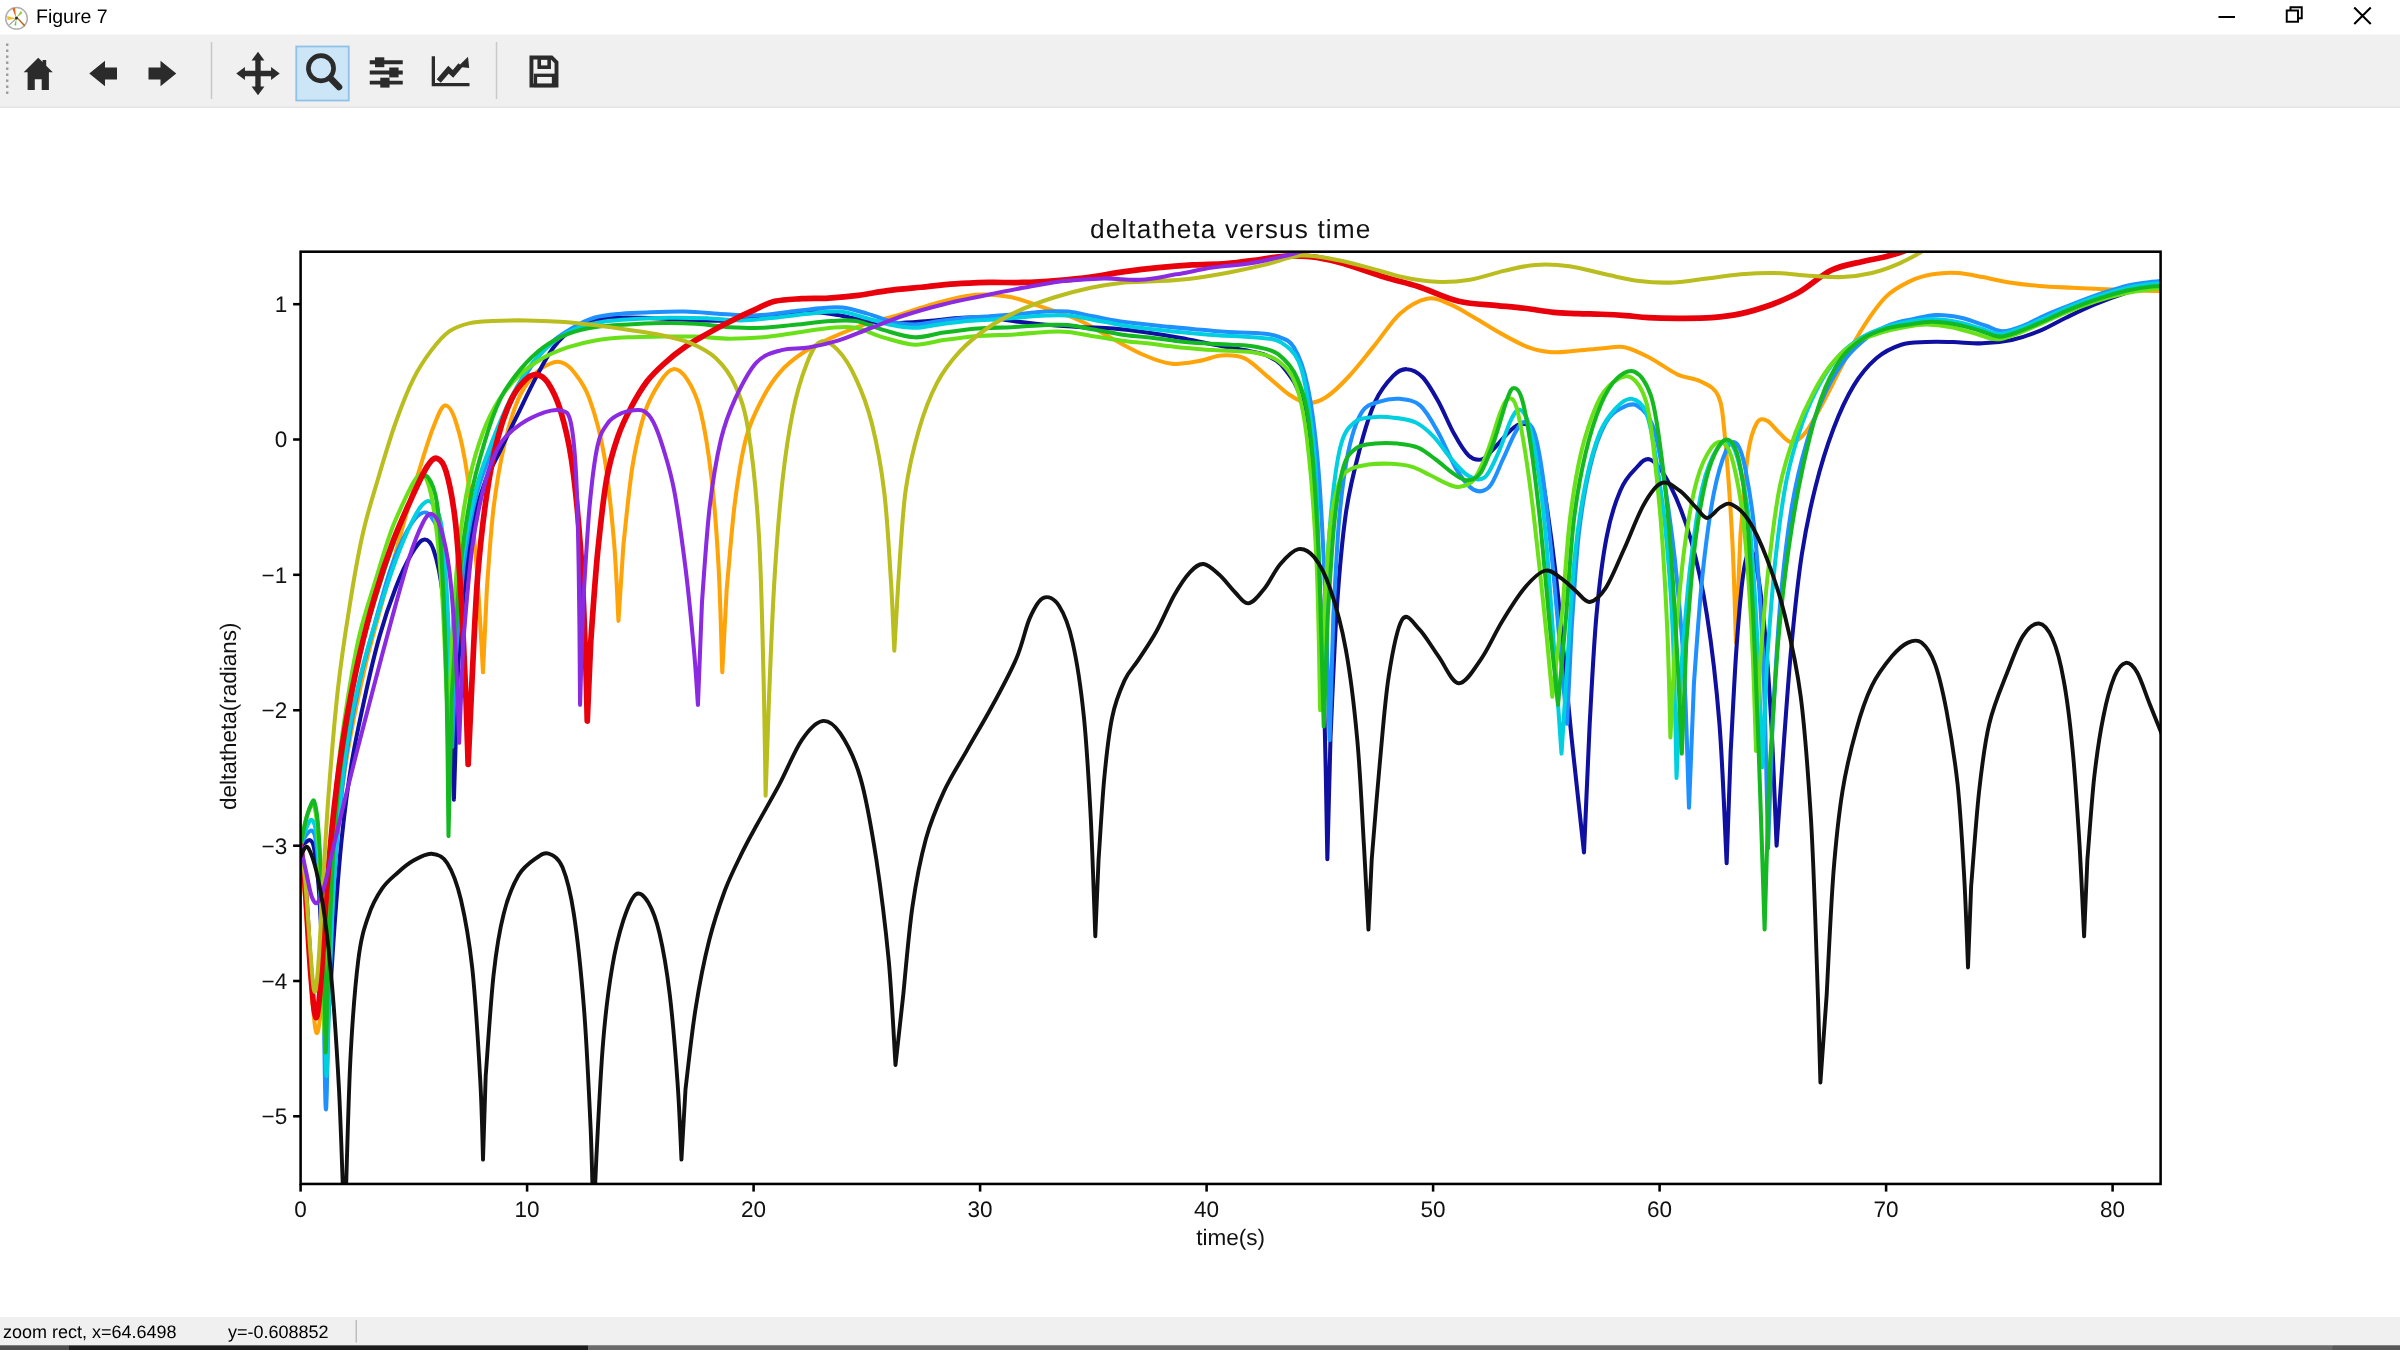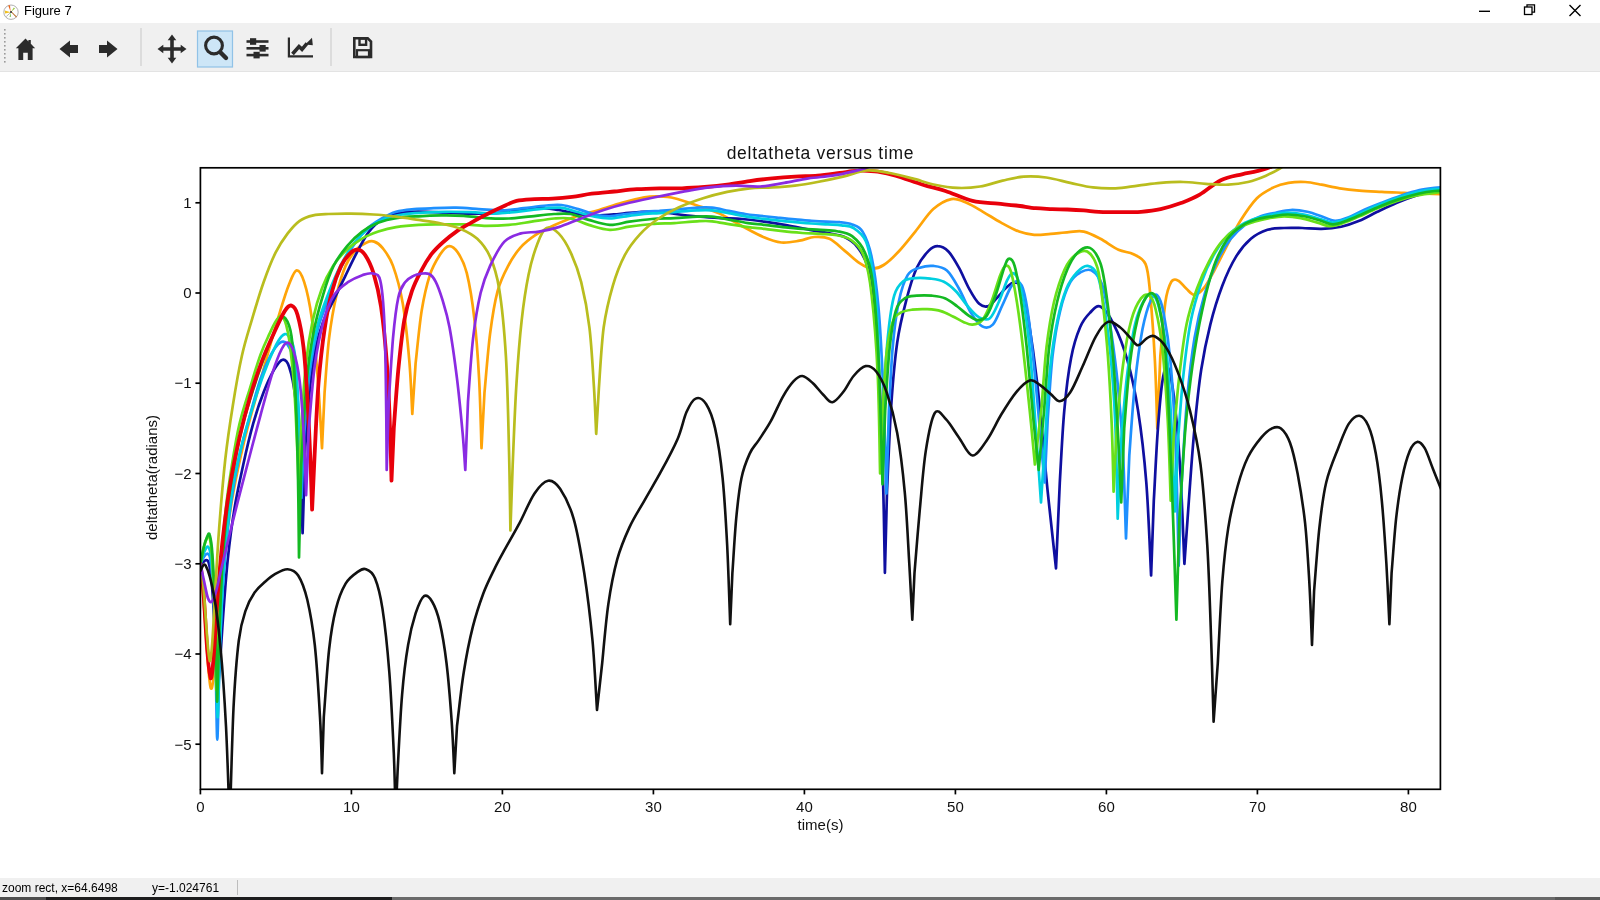--- a/index.html
+++ b/index.html
@@ -142,19 +142,19 @@
 <path d="M200.4 563.8C201.0 561.0 202.6 552.0 203.7 547.5C204.8 543.0 206.2 538.8 207.2 536.7C208.2 534.6 208.9 531.9 209.7 534.9C210.6 537.9 211.6 542.4 212.4 554.7C213.3 567.1 214.3 587.8 215.0 608.9C215.7 629.9 216.3 666.0 216.7 681.1C217.0 696.1 216.8 706.6 217.3 699.1C217.7 691.6 218.4 657.8 219.2 636.0C220.0 614.1 221.0 588.6 222.2 568.3C223.5 548.0 224.9 530.7 226.7 514.1C228.6 497.6 231.0 483.3 233.5 469.0C236.0 454.7 238.7 441.2 241.8 428.4C244.9 415.6 248.8 403.6 252.3 392.3C255.8 381.0 259.6 369.7 262.9 360.7C266.1 351.7 269.1 344.7 271.9 338.1C274.6 331.5 277.2 324.3 279.4 321.0C281.7 317.7 283.4 315.7 285.4 318.3C287.4 320.8 289.8 324.7 291.5 336.3C293.1 347.9 294.2 366.4 295.2 387.8C296.3 409.1 297.1 436.2 297.8 464.5C298.4 492.8 298.8 541.9 299.0 557.4L301.2 464.5C302.1 450.9 304.5 405.1 306.5 383.2C308.5 361.4 310.5 348.4 313.3 333.6C316.0 318.9 319.7 306.1 323.1 294.8C326.4 283.5 329.6 274.0 333.6 265.9C337.6 257.8 342.4 251.8 347.1 246.1C351.9 240.4 356.9 235.5 362.2 231.6C367.5 227.7 373.1 224.9 378.7 222.6C384.4 220.3 389.4 219.1 396.1 218.1C402.7 217.0 411.1 216.7 418.6 216.3C426.2 215.8 433.7 215.5 441.2 215.4C448.7 215.3 456.3 215.4 463.8 215.8C471.3 216.3 478.8 217.6 486.4 218.1C493.9 218.5 501.4 218.8 508.9 218.5C516.5 218.2 524.0 217.0 531.5 216.3C539.0 215.5 547.6 214.4 554.1 214.0C560.6 213.7 564.9 213.1 570.6 214.0C576.4 215.0 582.2 218.1 588.7 219.9C595.2 221.7 603.0 224.6 609.8 224.9C616.5 225.2 622.3 222.7 629.3 221.7C636.4 220.7 644.4 219.6 651.9 219.0C659.4 218.4 667.0 218.5 674.5 218.1C682.0 217.7 690.8 217.0 697.1 216.7C703.3 216.5 706.6 216.2 712.1 216.7C717.6 217.3 724.1 218.8 730.2 219.9C736.2 221.0 742.5 222.2 748.2 223.1C754.0 223.9 759.0 224.2 764.8 224.9C770.6 225.5 776.6 226.4 782.8 227.1C789.1 227.8 796.1 228.5 802.4 228.9C808.7 229.4 814.7 229.4 820.5 229.8C826.2 230.2 831.8 230.1 837.0 231.2C842.3 232.2 847.4 232.6 852.1 236.1C856.7 239.7 861.4 244.1 864.9 252.4C868.4 260.7 870.8 267.0 873.1 285.8C875.5 304.6 877.3 332.1 878.9 365.2C880.4 398.3 881.9 464.5 882.5 484.3L885.2 410.3C885.9 399.8 887.9 363.7 889.7 347.1C891.5 330.6 893.2 319.2 895.7 311.1C898.2 302.9 901.2 301.0 904.7 298.4C908.3 295.9 912.3 296.2 916.8 295.7C921.3 295.3 927.1 295.3 931.8 295.7C936.6 296.2 941.1 296.6 945.4 298.4C949.6 300.2 953.5 303.7 957.4 306.5C961.3 309.4 965.3 313.3 968.7 315.6C972.1 317.8 974.7 320.1 977.7 320.1C980.8 320.1 983.8 319.8 986.8 315.6C989.8 311.4 992.8 303.1 995.8 294.8C998.8 286.5 1002.6 271.9 1004.8 265.9C1007.1 259.9 1007.7 258.7 1009.3 258.7C1011.0 258.7 1012.7 259.5 1014.6 265.9C1016.5 272.4 1018.6 284.0 1020.6 297.5C1022.6 311.0 1024.5 326.8 1026.7 347.1C1028.8 367.5 1031.4 398.9 1033.4 419.4C1035.4 439.8 1037.8 461.5 1038.7 469.9L1044.1 410.3C1045.0 399.8 1047.1 365.2 1049.2 347.1C1051.4 329.1 1054.0 315.0 1057.1 302.0C1060.1 289.1 1063.8 277.8 1067.3 269.5C1070.8 261.3 1074.1 256.0 1077.8 252.4C1081.6 248.8 1086.1 246.1 1089.9 247.9C1093.6 249.7 1097.6 255.4 1100.4 263.2C1103.2 271.0 1104.4 279.9 1106.4 294.8C1108.5 309.7 1110.9 330.3 1112.7 352.6C1114.6 374.8 1116.3 403.4 1117.7 428.4C1119.1 453.3 1120.6 490.0 1121.2 502.4L1124.2 428.4C1125.1 417.8 1127.6 383.2 1129.7 365.2C1131.9 347.1 1134.6 331.4 1137.3 320.1C1140.0 308.8 1143.2 301.9 1145.9 297.5C1148.5 293.2 1151.1 292.2 1153.4 293.9C1155.6 295.6 1157.4 298.3 1159.4 307.4C1161.4 316.6 1163.4 328.8 1165.1 349.0C1166.8 369.1 1168.3 398.6 1169.6 428.4C1171.0 458.2 1172.3 495.8 1173.4 527.6C1174.5 559.5 1175.9 604.4 1176.4 619.7L1179.4 518.6C1180.4 503.6 1183.3 453.9 1185.4 428.4C1187.6 402.8 1189.7 384.8 1192.5 365.2C1195.3 345.6 1198.4 327.6 1202.0 311.1C1205.6 294.5 1209.8 278.0 1214.0 265.9C1218.3 253.9 1222.8 245.6 1227.6 238.8C1232.3 232.1 1237.6 228.6 1242.6 225.3C1247.6 222.0 1252.7 220.5 1257.7 219.0C1262.7 217.5 1267.7 217.0 1272.7 216.3C1277.7 215.5 1282.5 214.5 1287.8 214.5C1293.0 214.5 1298.8 215.2 1304.3 216.3C1309.8 217.3 1316.1 219.4 1320.9 220.8C1325.7 222.2 1328.7 224.4 1332.9 224.4C1337.2 224.4 1341.7 222.5 1346.5 220.8C1351.2 219.1 1356.0 216.9 1361.5 214.5C1367.0 212.1 1373.3 208.9 1379.6 206.4C1385.9 203.8 1392.7 201.2 1399.1 199.1C1405.5 197.0 1412.1 195.1 1418.0 193.7C1423.9 192.4 1429.6 191.5 1434.5 191.0C1439.4 190.5 1445.2 190.6 1447.3 190.6" fill="none" stroke="#14b922" stroke-width="2.7" stroke-linejoin="round" stroke-linecap="round"></path>
 <path d="M200.4 563.8C200.9 568.3 202.3 576.5 203.4 590.8C204.5 605.1 206.0 634.9 207.2 649.5C208.4 664.1 209.5 677.6 210.6 678.4C211.8 679.1 212.8 667.8 213.9 654.0C215.1 640.2 216.2 614.9 217.7 595.3C219.2 575.8 220.8 555.5 223.0 536.7C225.1 517.9 227.7 499.1 230.5 482.5C233.3 466.0 236.3 451.7 239.5 437.4C242.8 423.1 246.3 409.6 250.1 396.8C253.8 384.0 258.1 371.4 262.1 360.7C266.1 350.0 270.4 341.0 274.1 332.7C277.9 324.4 281.8 315.6 284.7 311.1C287.6 306.5 289.3 305.0 291.5 305.6C293.6 306.2 295.5 307.7 297.5 314.7C299.5 321.6 301.8 332.7 303.5 347.1C305.2 361.6 306.4 381.7 307.6 401.3C308.7 420.9 309.8 446.4 310.6 464.5C311.3 482.5 311.8 502.1 312.1 509.6L314.8 450.9C315.4 439.7 316.9 403.6 318.5 383.2C320.2 362.9 322.3 344.4 324.6 329.1C326.8 313.8 329.3 301.7 332.1 291.2C334.8 280.7 338.1 272.2 341.1 265.9C344.1 259.6 347.4 256.0 350.1 253.3C352.9 250.6 355.2 249.4 357.7 249.7C360.2 250.0 362.6 251.2 365.2 255.1C367.8 259.0 370.8 264.6 373.5 273.1C376.1 281.7 378.7 291.2 381.0 306.5C383.3 321.9 385.5 344.9 387.0 365.2C388.5 385.5 389.3 409.1 390.0 428.4C390.8 447.6 391.3 472.0 391.5 480.7L393.8 428.4C394.5 418.6 396.6 387.8 398.3 369.7C400.1 351.7 402.1 333.2 404.3 320.1C406.6 307.0 409.1 299.3 411.9 291.2C414.6 283.1 417.6 277.5 420.9 271.3C424.1 265.2 427.8 259.0 431.4 254.2C435.1 249.4 438.6 246.2 442.7 242.5C446.8 238.7 451.5 234.9 456.3 231.6C461.0 228.3 466.3 225.5 471.3 222.6C476.3 219.7 481.3 217.0 486.4 214.5C491.4 211.9 496.4 209.5 501.4 207.3C506.4 205.0 510.9 202.3 516.5 200.9C522.0 199.6 528.5 199.5 534.5 199.1C540.5 198.8 546.3 199.1 552.6 198.7C558.8 198.3 565.6 197.7 572.1 196.9C578.7 196.1 584.7 194.6 591.7 193.7C598.7 192.8 606.8 192.2 614.3 191.5C621.8 190.7 629.3 189.7 636.9 189.2C644.4 188.7 651.9 188.5 659.4 188.3C667.0 188.2 674.5 188.5 682.0 188.3C689.5 188.1 697.1 187.6 704.6 187.0C712.1 186.4 719.6 185.7 727.2 184.7C734.7 183.7 742.2 182.1 749.7 181.1C757.3 180.0 764.8 179.1 772.3 178.4C779.8 177.6 787.4 177.0 794.9 176.6C802.4 176.1 809.9 176.3 817.5 175.7C825.0 175.1 834.3 173.7 840.0 173.0C845.8 172.2 848.3 171.6 852.1 171.2C855.8 170.8 858.3 170.5 862.6 170.6C866.9 170.7 872.1 170.8 877.7 171.6C883.2 172.5 888.2 173.5 895.7 175.7C903.2 177.9 914.5 182.1 922.8 184.7C931.1 187.3 937.1 188.3 945.4 191.0C953.7 193.7 963.7 198.8 972.5 200.9C981.3 203.1 990.8 202.9 998.1 203.7C1005.3 204.4 1009.8 204.7 1016.1 205.5C1022.4 206.2 1029.7 207.6 1035.7 208.2C1041.7 208.8 1047.0 208.8 1052.2 209.1C1057.5 209.3 1062.0 209.3 1067.3 209.5C1072.6 209.7 1078.6 210.0 1083.8 210.4C1089.1 210.8 1093.1 211.5 1098.9 211.8C1104.7 212.1 1111.4 212.2 1118.5 212.2C1125.5 212.2 1134.0 212.3 1141.0 211.8C1148.1 211.2 1153.8 210.6 1160.6 209.1C1167.4 207.6 1175.1 205.2 1181.7 202.8C1188.2 200.3 1193.2 198.4 1199.7 194.6C1206.3 190.9 1213.8 183.6 1220.8 180.2C1227.8 176.8 1235.9 175.8 1241.9 174.3C1247.9 172.8 1251.9 172.5 1256.9 171.2C1261.9 169.8 1267.5 168.6 1272.0 166.2C1276.5 163.8 1282.0 158.3 1284.0 156.7" fill="none" stroke="#e8000b" stroke-width="3.8" stroke-linejoin="round" stroke-linecap="round"></path>
 <path d="M200.4 563.8C200.9 567.5 202.3 574.0 203.4 586.3C204.5 598.6 206.1 625.3 207.2 637.8C208.2 650.2 208.9 660.8 209.7 661.2C210.6 661.7 211.5 652.9 212.4 640.5C213.4 628.0 214.3 605.1 215.5 586.3C216.6 567.5 217.6 548.7 219.2 527.6C220.8 506.6 223.0 480.3 225.2 460.0C227.5 439.7 230.0 423.1 232.8 405.8C235.5 388.5 238.5 370.8 241.8 356.2C245.0 341.6 248.7 330.6 252.3 318.3C256.0 305.9 259.7 293.2 263.6 282.2C267.5 271.2 271.6 260.5 275.7 252.4C279.7 244.3 283.7 238.7 287.7 233.4C291.7 228.2 295.5 223.8 299.7 220.8C304.0 217.8 308.5 216.5 313.3 215.4C318.0 214.3 322.1 214.3 328.3 214.0C334.6 213.7 343.4 213.5 350.9 213.6C358.4 213.7 366.0 214.0 373.5 214.5C381.0 215.0 388.5 215.8 396.1 216.7C403.6 217.6 411.1 218.8 418.6 219.9C426.2 221.0 434.2 222.0 441.2 223.5C448.2 225.0 454.7 226.4 460.8 228.9C466.8 231.5 472.4 234.2 477.3 238.8C482.2 243.5 486.5 248.6 490.1 256.9C493.8 265.2 496.5 271.9 499.1 288.5C501.8 305.0 504.3 329.9 505.9 356.2C507.5 382.5 508.2 417.4 508.9 446.4C509.7 475.5 510.2 516.4 510.4 530.4L512.7 464.5C513.3 450.9 514.9 407.3 516.5 383.2C518.0 359.2 519.7 338.1 521.7 320.1C523.7 302.0 525.9 287.7 528.5 274.9C531.1 262.2 534.5 251.2 537.5 243.4C540.5 235.5 543.0 229.7 546.6 228.0C550.1 226.4 554.6 229.4 558.6 233.4C562.6 237.5 566.9 244.3 570.6 252.4C574.4 260.5 578.0 269.7 581.2 282.2C584.3 294.7 587.3 309.7 589.4 327.3C591.6 344.9 592.8 370.0 594.0 387.8C595.1 405.5 595.8 426.1 596.2 433.8L598.9 387.8C599.7 377.7 601.4 344.3 603.7 327.3C606.1 310.3 609.3 297.8 612.8 285.8C616.3 273.7 620.3 263.7 624.8 255.1C629.3 246.5 634.3 240.4 639.9 234.3C645.4 228.3 651.4 223.5 657.9 219.0C664.4 214.5 671.5 210.7 679.0 207.3C686.5 203.8 695.0 200.8 703.1 198.2C711.1 195.7 719.4 193.6 727.2 191.9C734.9 190.3 742.2 189.1 749.7 188.3C757.3 187.6 764.8 187.9 772.3 187.4C779.8 187.0 787.4 186.5 794.9 185.6C802.4 184.7 809.4 183.5 817.5 182.0C825.5 180.5 834.8 178.5 843.0 176.6C851.3 174.7 859.3 171.0 867.1 170.4C874.9 169.8 882.2 171.6 889.7 173.0C897.2 174.3 904.7 176.4 912.3 178.4C919.8 180.3 927.3 183.1 934.8 184.7C942.4 186.3 949.9 187.6 957.4 187.9C964.9 188.2 972.5 187.7 980.0 186.5C987.5 185.3 995.3 182.3 1002.6 180.6C1009.8 179.0 1016.4 177.1 1023.6 176.6C1030.9 176.1 1038.4 176.4 1046.2 177.5C1054.0 178.5 1062.5 181.2 1070.3 182.9C1078.1 184.5 1085.3 186.5 1092.9 187.4C1100.4 188.3 1107.9 188.6 1115.5 188.3C1123.0 188.0 1130.5 186.5 1138.0 185.6C1145.6 184.7 1153.1 183.5 1160.6 182.9C1168.1 182.3 1175.7 181.8 1183.2 182.0C1190.7 182.1 1198.2 183.3 1205.8 183.8C1213.3 184.2 1221.3 185.0 1228.3 184.7C1235.4 184.4 1241.6 183.5 1247.9 182.0C1254.2 180.5 1260.2 178.2 1266.0 175.7C1271.7 173.1 1278.2 170.0 1282.5 166.7C1286.8 163.3 1290.0 157.6 1291.5 155.8" fill="none" stroke="#b9bd1e" stroke-width="2.7" stroke-linejoin="round" stroke-linecap="round"></path>
 <path d="M200.4 563.8C201.0 566.8 202.9 576.1 204.2 581.8C205.4 587.5 206.7 594.7 207.9 598.0C209.2 601.4 210.3 602.9 211.7 601.7C213.1 600.5 214.6 596.4 216.2 590.8C217.8 585.3 219.3 577.3 221.5 568.3C223.6 559.2 226.2 548.0 229.0 536.7C231.8 525.4 234.8 513.4 238.0 500.6C241.3 487.8 244.8 474.3 248.6 460.0C252.3 445.7 256.6 429.4 260.6 414.8C264.6 400.2 269.1 383.4 272.6 372.4C276.2 361.4 279.2 353.9 281.7 349.0C284.2 344.0 285.7 342.2 287.7 342.6C289.7 343.1 291.7 345.2 293.7 351.7C295.7 358.1 298.0 367.2 299.7 381.4C301.4 395.7 302.9 418.4 303.9 437.4C305.0 456.4 305.7 485.5 306.1 495.2L308.8 428.4C309.8 417.8 312.3 383.2 314.8 365.2C317.3 347.1 320.6 331.8 323.8 320.1C327.1 308.3 330.3 301.1 334.3 294.8C338.4 288.5 343.1 285.5 347.9 282.2C352.7 278.9 358.7 276.4 362.9 274.9C367.2 273.5 370.6 272.7 373.5 273.6C376.4 274.5 378.5 273.4 380.2 280.4C382.0 287.4 383.1 299.2 384.0 315.6C384.9 332.0 385.4 353.0 385.8 378.7C386.3 404.5 386.6 454.7 386.7 469.9L388.8 401.3C389.5 390.8 391.5 355.4 393.0 338.1C394.6 320.8 396.3 306.8 398.3 297.5C400.3 288.2 402.6 285.8 405.1 282.2C407.6 278.6 410.6 277.3 413.4 275.9C416.1 274.4 419.0 273.9 421.6 273.6C424.3 273.3 426.9 272.8 429.2 274.0C431.5 275.3 433.4 277.2 435.5 281.3C437.6 285.3 439.6 290.7 442.0 298.4C444.3 306.1 447.0 313.9 449.5 327.3C452.0 340.7 454.8 361.1 457.0 378.7C459.2 396.3 461.2 417.7 462.6 432.9C464.0 448.1 464.8 463.7 465.3 469.9L468.0 401.3C468.8 390.8 471.0 356.2 473.1 338.1C475.2 320.1 477.8 305.0 480.6 293.0C483.5 281.0 486.2 274.5 490.1 265.9C494.1 257.4 499.3 247.0 504.4 241.6C509.6 236.1 515.2 235.1 521.0 233.4C526.7 231.8 532.8 232.7 539.0 231.6C545.3 230.6 551.8 229.2 558.6 227.1C565.4 225.0 572.1 221.9 579.7 219.0C587.2 216.1 595.5 212.7 603.7 210.0C612.0 207.3 620.8 204.9 629.3 202.8C637.9 200.6 646.1 199.1 654.9 197.3C663.7 195.5 673.0 193.6 682.0 191.9C691.0 190.3 700.1 188.5 709.1 187.4C718.1 186.4 727.7 185.8 736.2 185.6C744.7 185.5 752.2 187.0 760.3 186.5C768.3 186.1 776.3 184.2 784.3 182.9C792.4 181.5 800.4 179.6 808.4 178.4C816.5 177.2 825.2 176.8 832.5 175.7C839.8 174.5 846.3 173.0 852.1 171.6C857.8 170.3 862.9 169.4 867.1 167.6C871.4 165.7 875.1 162.9 877.7 160.3C880.2 157.8 881.4 153.6 882.2 152.2" fill="none" stroke="#8a2be2" stroke-width="2.7" stroke-linejoin="round" stroke-linecap="round"></path>
 <path d="M200.4 571.0C201.3 570.1 203.4 561.5 205.7 565.6C207.9 569.6 211.4 581.3 213.9 595.3C216.5 609.3 218.7 627.7 220.7 649.5C222.7 671.3 224.5 698.4 226.0 726.2C227.4 754.0 228.9 801.4 229.4 816.4L230.0 816.4C230.6 798.4 232.1 737.5 233.5 708.1C235.0 678.8 236.8 656.7 238.8 640.5C240.8 624.2 242.9 618.7 245.6 610.7C248.2 602.7 251.3 597.4 254.6 592.6C257.8 587.8 261.6 585.0 265.1 581.8C268.6 578.6 271.9 575.8 275.7 573.7C279.4 571.6 283.9 568.9 287.7 569.2C291.5 569.5 295.0 570.4 298.2 575.5C301.5 580.6 304.5 588.3 307.3 599.8C310.0 611.4 312.6 625.4 314.8 645.0C316.9 664.5 318.8 695.8 320.0 717.2C321.3 738.5 321.7 763.8 322.0 773.1L323.8 717.2C324.7 705.9 327.1 667.5 329.1 649.5C331.1 631.4 333.1 619.9 335.9 608.9C338.6 597.9 342.0 589.8 345.6 583.6C349.3 577.4 354.3 574.3 357.7 571.9C361.1 569.5 363.1 568.1 366.0 569.2C368.8 570.2 372.2 571.6 375.0 578.2C377.7 584.8 380.1 593.2 382.5 608.9C384.9 624.5 387.4 648.0 389.3 672.0C391.2 696.1 392.7 729.2 393.8 753.3C394.8 777.3 395.3 805.9 395.6 816.4L397.6 771.3C398.3 758.5 400.3 715.7 402.1 694.6C403.8 673.6 405.8 658.5 408.1 645.0C410.3 631.4 413.0 621.5 415.6 613.4C418.3 605.3 421.1 598.2 423.9 596.2C426.7 594.3 429.5 597.3 432.2 601.7C434.8 606.0 437.3 612.2 439.7 622.4C442.1 632.6 444.5 646.5 446.5 663.0C448.5 679.6 450.4 703.3 451.7 721.7C453.0 740.0 453.9 764.6 454.3 773.1L457.0 726.2C458.1 717.2 461.1 688.6 463.8 672.0C466.4 655.5 469.5 640.0 472.8 626.9C476.1 613.8 479.8 603.0 483.3 593.5C486.9 584.1 490.4 577.3 493.9 570.1C497.4 562.8 500.1 558.0 504.4 550.2C508.7 542.4 514.4 532.6 519.5 523.1C524.5 513.7 529.7 500.4 534.5 493.4C539.3 486.3 543.8 481.5 548.1 480.7C552.3 480.0 555.8 482.5 560.1 488.8C564.4 495.2 569.6 504.6 573.6 518.6C577.7 532.6 581.0 552.5 584.2 572.8C587.3 593.1 590.3 617.6 592.5 640.5C594.6 663.3 596.2 698.4 597.0 710.0L602.2 663.0C603.2 653.2 605.8 621.7 608.3 604.4C610.8 587.1 613.8 572.0 617.3 559.2C620.8 546.5 624.8 537.4 629.3 527.6C633.8 517.9 639.1 509.9 644.4 500.6C649.6 491.2 655.4 481.9 660.9 471.7C666.5 461.5 673.2 449.1 677.5 439.2C681.8 429.3 683.5 418.9 686.5 412.1C689.5 405.4 692.3 399.9 695.6 398.6C698.8 397.2 702.8 399.0 706.1 404.0C709.3 409.0 712.4 416.0 715.1 428.4C717.9 440.7 720.6 458.5 722.6 478.0C724.6 497.6 725.9 521.3 727.2 545.7C728.4 570.1 729.7 611.1 730.2 624.2L732.4 572.8C733.1 563.8 734.7 534.4 736.2 518.6C737.7 502.8 739.2 488.8 741.5 478.0C743.7 467.2 746.8 460.0 749.7 453.6C752.6 447.3 755.2 445.5 758.8 440.1C762.3 434.7 766.8 428.4 770.8 421.2C774.8 413.9 779.1 403.4 782.8 396.8C786.6 390.2 790.1 384.9 793.4 381.4C796.6 378.0 799.1 375.7 802.4 376.0C805.7 376.3 809.4 380.1 812.9 383.2C816.5 386.4 820.2 391.8 823.5 395.0C826.7 398.1 829.2 402.7 832.5 402.2C835.8 401.8 839.5 396.6 843.0 392.3C846.6 387.9 849.8 380.4 853.6 376.0C857.3 371.7 861.9 366.9 865.6 366.1C869.4 365.4 872.6 367.2 876.2 371.5C879.7 375.9 883.2 382.0 886.7 392.3C890.2 402.5 894.2 416.3 897.2 432.9C900.2 449.4 902.7 469.7 904.7 491.6C906.8 513.4 908.0 542.4 909.3 563.8C910.5 585.1 911.8 610.4 912.3 619.7L914.5 572.8C915.4 562.2 917.9 529.9 919.8 509.6C921.7 489.3 923.3 467.0 925.8 450.9C928.3 434.8 931.5 418.3 934.8 413.0C938.2 407.8 942.1 415.3 946.1 419.4C950.1 423.4 954.5 431.4 958.9 437.4C963.3 443.4 967.7 455.1 972.5 455.5C977.2 455.8 982.8 446.0 987.5 439.2C992.3 432.4 996.3 422.7 1001.1 414.8C1005.8 407.0 1011.4 398.0 1016.1 392.3C1020.9 386.6 1025.7 381.7 1029.7 380.5C1033.7 379.3 1036.7 382.8 1040.2 385.1C1043.7 387.3 1047.5 391.4 1050.7 394.1C1054.0 396.8 1056.5 401.6 1059.8 401.3C1063.0 401.0 1066.5 398.0 1070.3 392.3C1074.1 386.6 1078.1 376.3 1082.3 367.0C1086.6 357.7 1091.6 343.8 1095.9 336.3C1100.1 328.8 1103.9 323.4 1107.9 321.9C1111.9 320.4 1116.2 324.6 1120.0 327.3C1123.7 330.0 1127.5 335.1 1130.5 338.1C1133.5 341.1 1135.3 345.3 1138.0 345.3C1140.8 345.3 1144.3 339.6 1147.1 338.1C1149.8 336.6 1151.4 334.8 1154.6 336.3C1157.7 337.8 1162.0 341.1 1165.9 347.1C1169.8 353.2 1173.9 361.9 1177.9 372.4C1181.9 382.9 1186.2 395.0 1189.9 410.3C1193.7 425.7 1197.6 441.9 1200.5 464.5C1203.4 487.0 1205.5 517.1 1207.3 545.7C1209.0 574.3 1210.0 606.6 1211.0 636.0C1212.1 665.3 1213.2 707.4 1213.6 721.7L1217.8 663.0C1218.5 649.5 1220.6 604.4 1222.3 581.8C1224.1 559.2 1225.8 543.4 1228.3 527.6C1230.8 511.9 1234.1 498.8 1237.4 487.0C1240.6 475.3 1243.9 465.5 1247.9 457.3C1251.9 449.0 1257.4 442.2 1261.4 437.4C1265.5 432.6 1268.7 429.9 1272.0 428.4C1275.2 426.9 1278.0 426.0 1281.0 428.4C1284.0 430.8 1287.3 435.3 1290.0 442.8C1292.8 450.3 1295.0 460.1 1297.6 473.5C1300.1 486.9 1303.1 505.1 1305.1 523.1C1307.0 541.2 1308.1 561.5 1309.3 581.8C1310.5 602.1 1311.6 634.4 1312.0 645.0L1314.1 590.8C1315.0 580.3 1317.4 545.7 1319.4 527.6C1321.4 509.6 1323.0 495.8 1326.2 482.5C1329.3 469.3 1334.4 458.0 1338.2 448.2C1342.0 438.5 1345.2 429.3 1348.7 423.9C1352.2 418.4 1356.0 415.4 1359.3 415.7C1362.5 416.0 1365.5 419.4 1368.3 425.7C1371.1 432.0 1373.6 441.2 1375.8 453.6C1378.1 466.1 1380.1 482.2 1381.8 500.6C1383.6 518.9 1385.1 543.1 1386.4 563.8C1387.6 584.4 1388.9 614.1 1389.4 624.2L1391.6 572.8C1392.4 563.8 1394.4 534.4 1396.1 518.6C1397.9 502.8 1399.9 489.3 1402.2 478.0C1404.4 466.7 1407.2 457.0 1409.7 450.9C1412.2 444.9 1414.7 442.4 1417.2 441.9C1419.7 441.5 1422.1 443.7 1424.7 448.2C1427.4 452.7 1430.2 462.1 1433.0 469.0C1435.8 475.9 1439.9 486.3 1441.3 489.7" fill="none" stroke="#111111" stroke-width="2.6" stroke-linejoin="round" stroke-linecap="round"></path>
   </g>
   <rect x="200.4" y="167.8" width="1240.0" height="621.5" fill="none" stroke="#000" stroke-width="1.7"></rect>
 </svg>
 <div class="abs" id="statusbar"></div>
 <div class="stx" style="left:2px">zoom rect, x=64.6498</div>
-<div class="stx" style="left:152px">y=-1.024761</div>
+<div class="stx" style="left:152px">y=-0.608852</div>
 <div class="abs" style="left:237px;top:880px;width:1px;height:15px;background:#bdbdbd"></div>
 <div class="abs" id="strip"></div>
 <div class="sseg" style="left:0;width:46px;background:#4f4f4f"></div>
 <div class="sseg" style="left:46px;width:346px;background:#1d1d1e"></div>
 <div class="sseg" style="left:392px;width:1163px;background:#6a6a6a"></div>
 <div class="sseg" style="left:1555px;width:45px;background:#585858"></div>
 
 </body></html>

